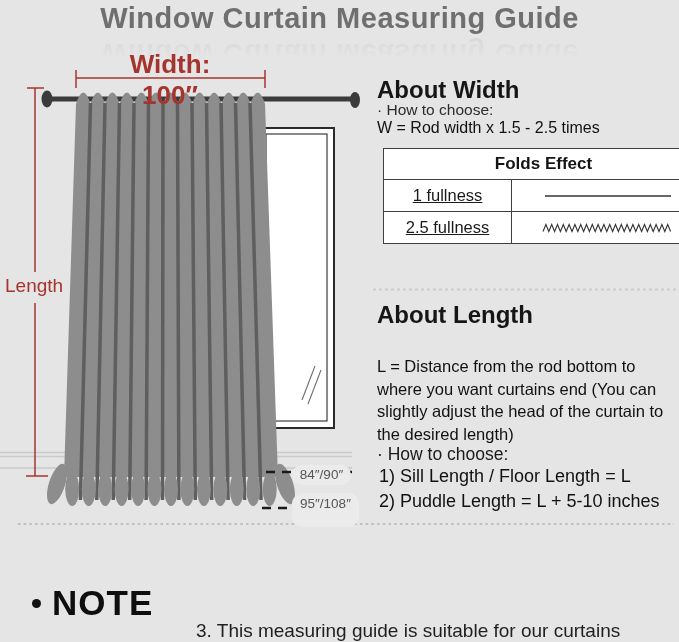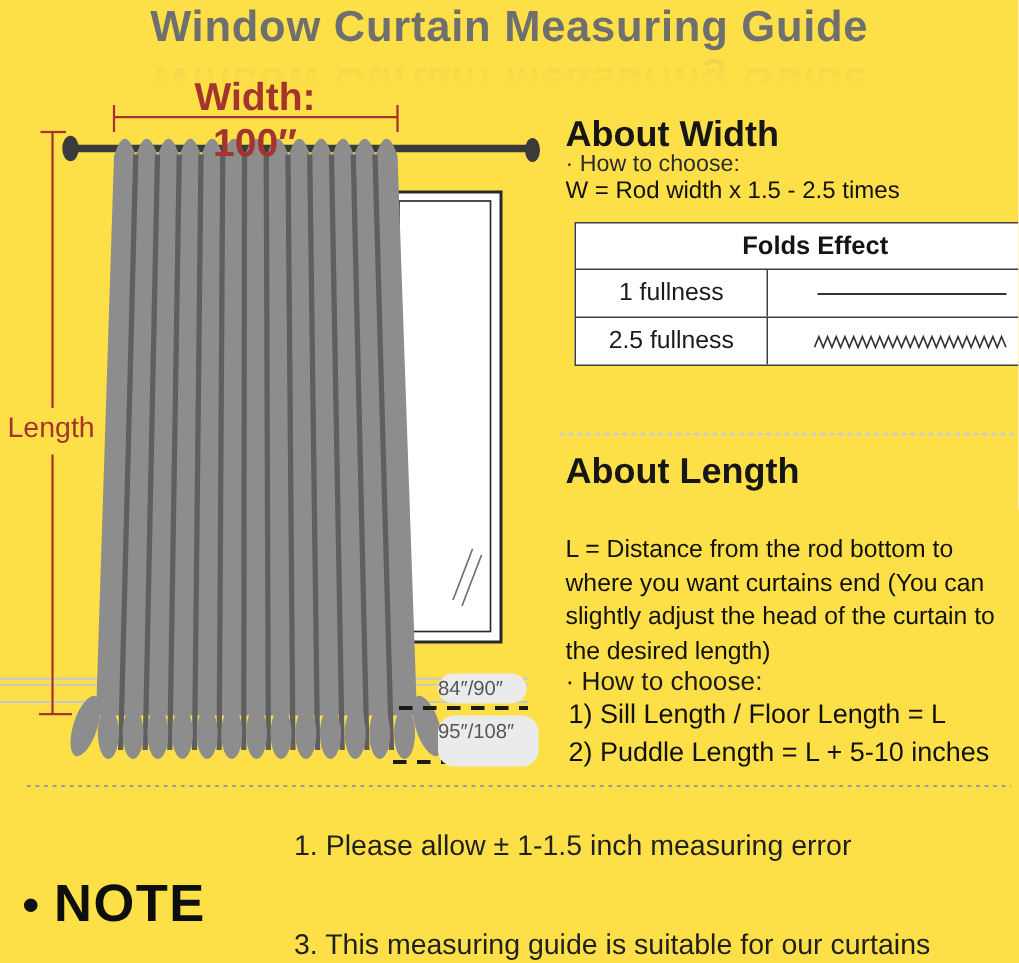--- a/index.html
+++ b/index.html
@@ -1,17 +1,17 @@
 <!DOCTYPE html>
 <html><head>
 <meta charset="utf-8">
 <style>
   html,body { margin:0; padding:0; background:#fff; }
   .canvas {
-    position:relative; width:679px; height:642px; background:#fde047;
+    position:relative; width:679px; height:642px; background:#e5e5e5;
     font-family:"Liberation Sans", sans-serif; overflow:hidden; color:#1c1c1c;
   }
   
   .title {
     position:absolute; top:2px; left:0; width:100%; text-align:center;
     font-size:29px; font-weight:600; color:#6f6f6f; letter-spacing:.5px;
   }
   .title-reflection {
     position:absolute; top:37px; left:0; width:100%; text-align:center;
     font-size:29px; font-weight:600; color:#6f6f6f; letter-spacing:.5px;
@@ -24,21 +24,21 @@
   .width-label {
     position:absolute; left:100px; top:49px; width:140px; text-align:center;
     font-size:26px; font-weight:600; color:#a5342e;
   }
   .length-label {
     position:absolute; left:5px; top:275px; width:56px; text-align:left;
     font-size:19px; font-weight:500; color:#a5342e;
   }
   .pill {
     position:absolute; background:#ebebeb; border-radius:11px; color:#565656;
-    font-size:13.5px; line-height:20px;
+    font-size:13.5px; text-align:center; line-height:20px;margin-top:16px;
   }
   .pill-sill  { left:292px; top:449px; width:59px; height:20px; }
   .pill-floor { left:292px; top:477px; width:67px; height:34px; line-height:21px; }
   
   .rcol-heading { position:absolute; font-size:24px; font-weight:600; color:#161616; }
   .h-about-width  { left:377px; top:60px;margin-top:16px; }
   .h-about-length { left:377px; top:301px; }
   .sub-label { position:absolute; font-size:15.5px; color:#2b2b2b; }
   .sub-choose-w  { left:377px; top:101px; }
   .sub-measure-l { left:377px; top:335px; }
@@ -56,25 +56,25 @@
     border:1.4px solid #3f3f3f; background:#fff; box-sizing:border-box;
   }
   .ft-header {
     height:30px; line-height:30px; text-align:center; font-size:17px;
     font-weight:600; color:#141414; border-bottom:1.4px solid #3f3f3f;
   }
   .ft-row { display:flex; height:31px; border-bottom:1.4px solid #3f3f3f; }
   .ft-row:last-child { border-bottom:none; }
   .ft-label {
     width:127px; border-right:1.4px solid #3f3f3f; text-align:center;
-    line-height:31px; font-size:16.5px; color:#1a1a1a;
+    line-height:31px; font-size:16.5px; color:#1a1a1a;text-decoration:underline;
   }
   .ft-effect { flex:1; display:flex; align-items:center; justify-content:center; }
   
-  .note-block { position:absolute; left:16px; top:583px; display:flex; align-items:center; }
+  .note-block { position:absolute; left:32px; top:583px; display:flex; align-items:center; }
   .note-bullet { width:9px; height:9px; border-radius:50%; background:#111; margin-right:11px; }
   .note-heading { font-size:35px; font-weight:600; color:#0e0e0e; letter-spacing:1px; }
   .note-item { position:absolute; left:196px; font-size:19px; color:#1f1f1f; }
   .note-item-1 { top:554px; }
   .note-item-2 { top:587px; }
   .note-item-3 { top:620px; }
 </style>
 </head>
 <body>
 
@@ -201,16 +201,15 @@
   <div class="rcol-heading h-about-length">About Length</div>
   <div class="measure-text">L = Distance from the rod bottom to where you want curtains end  (You can slightly adjust the head of the curtain to the desired length)</div>
   <div class="sub-choose-l">· How to choose:</div>
   <div class="choice-1">1)  Sill Length / Floor Length = L</div>
   <div class="choice-2">2)  Puddle Length = L + 5-10 inches</div>
 
   <div class="note-block">
     <span class="note-bullet"></span>
     <span class="note-heading">NOTE</span>
   </div>
-  <div class="note-item note-item-1">1. Please allow ± 1-1.5 inch measuring error</div>
   <div class="note-item note-item-3">3. This measuring guide is suitable for our curtains</div>
 
 </div>
 
 </body></html>

